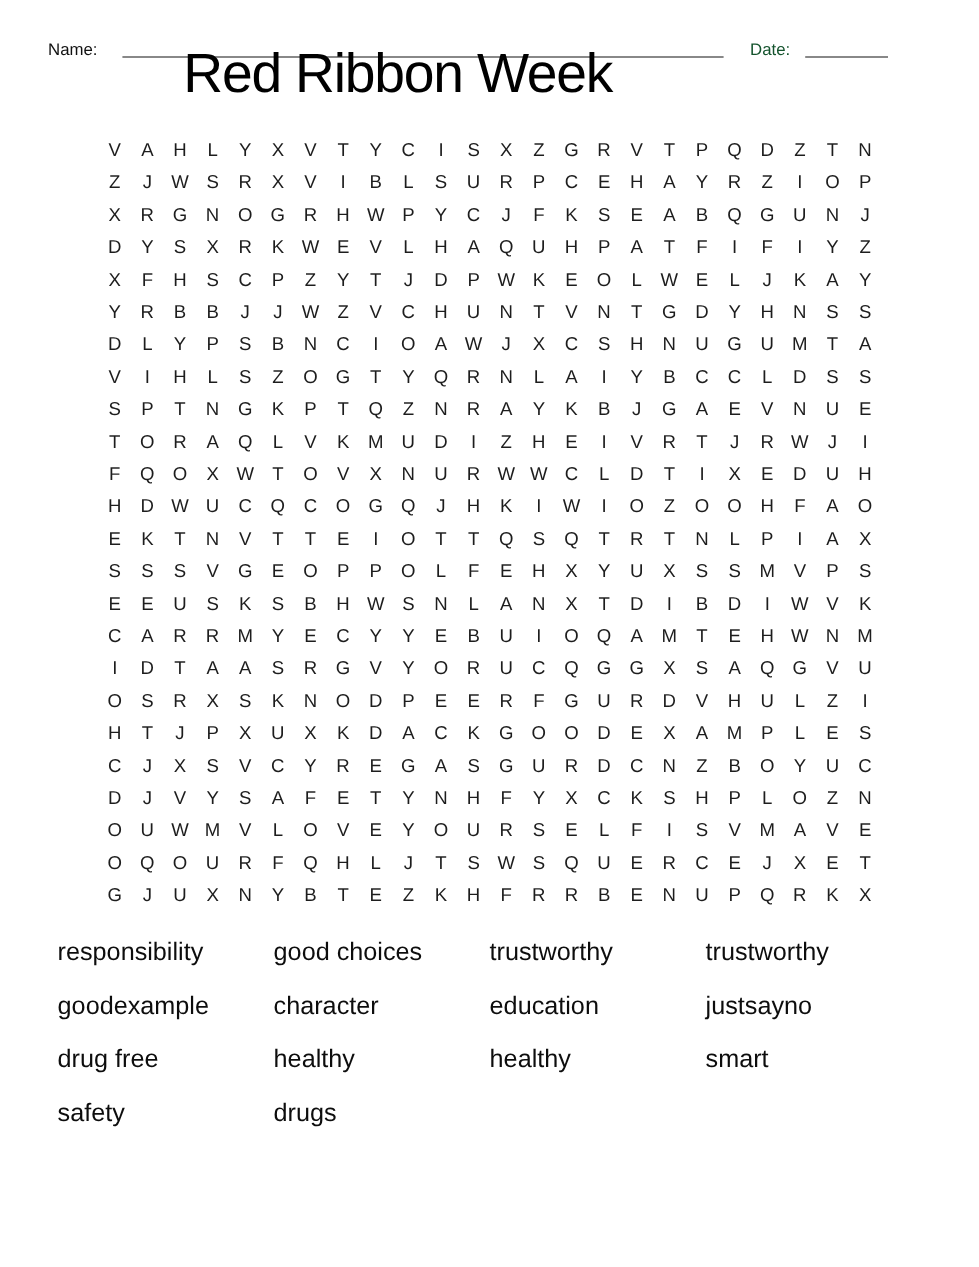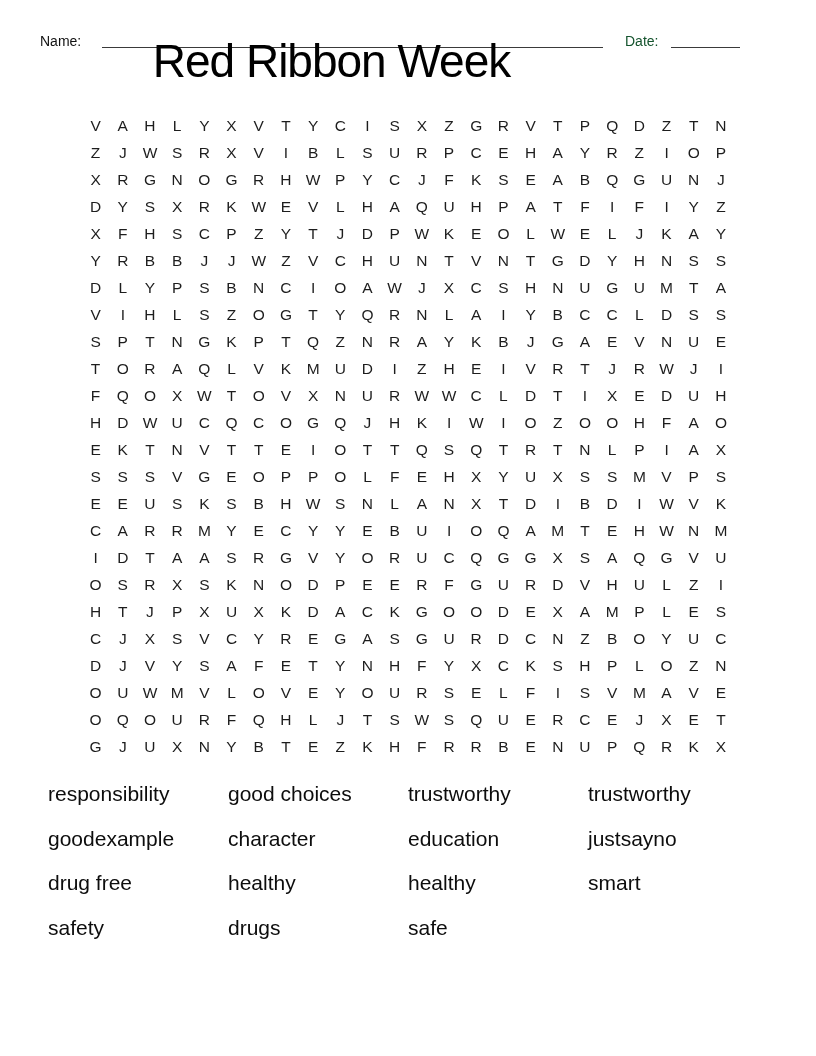--- a/index.html
+++ b/index.html
@@ -678,14 +678,13 @@
     <div class="word">goodexample</div>
     <div class="word">character</div>
     <div class="word">education</div>
     <div class="word">justsayno</div>
     <div class="word">drug free</div>
     <div class="word">healthy</div>
     <div class="word">healthy</div>
     <div class="word">smart</div>
     <div class="word">safety</div>
     <div class="word">drugs</div>
-    <div class="word">safe</div>
   </div>
 
 </body></html>

